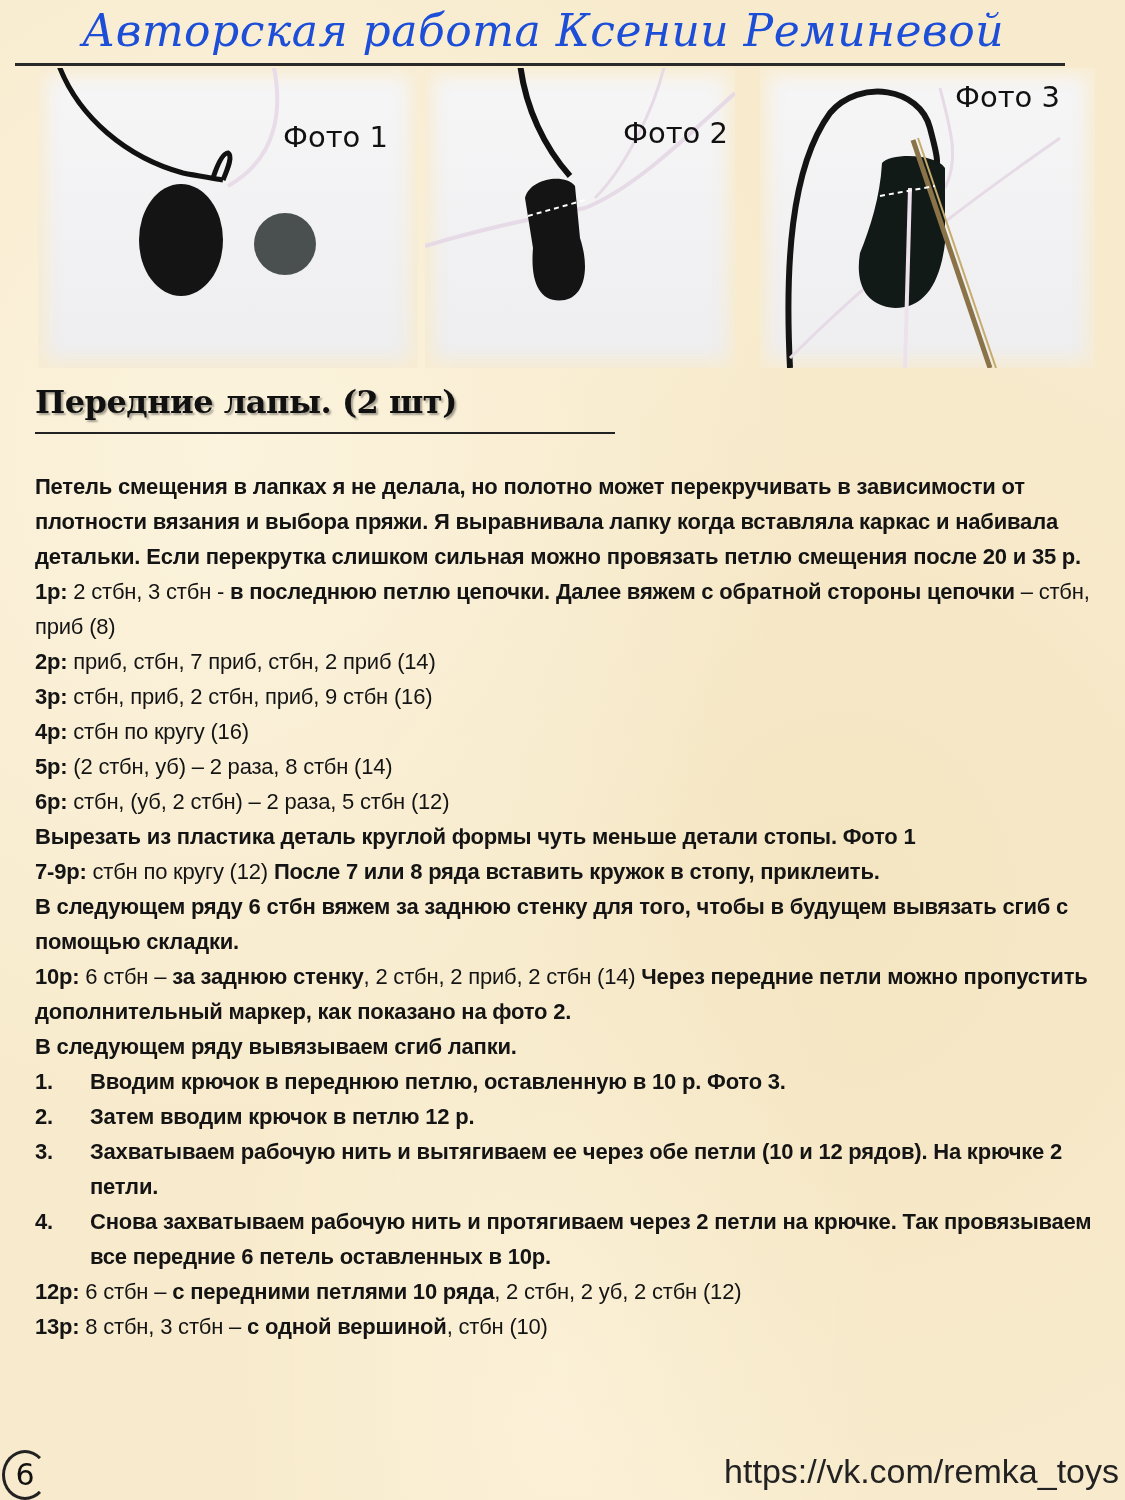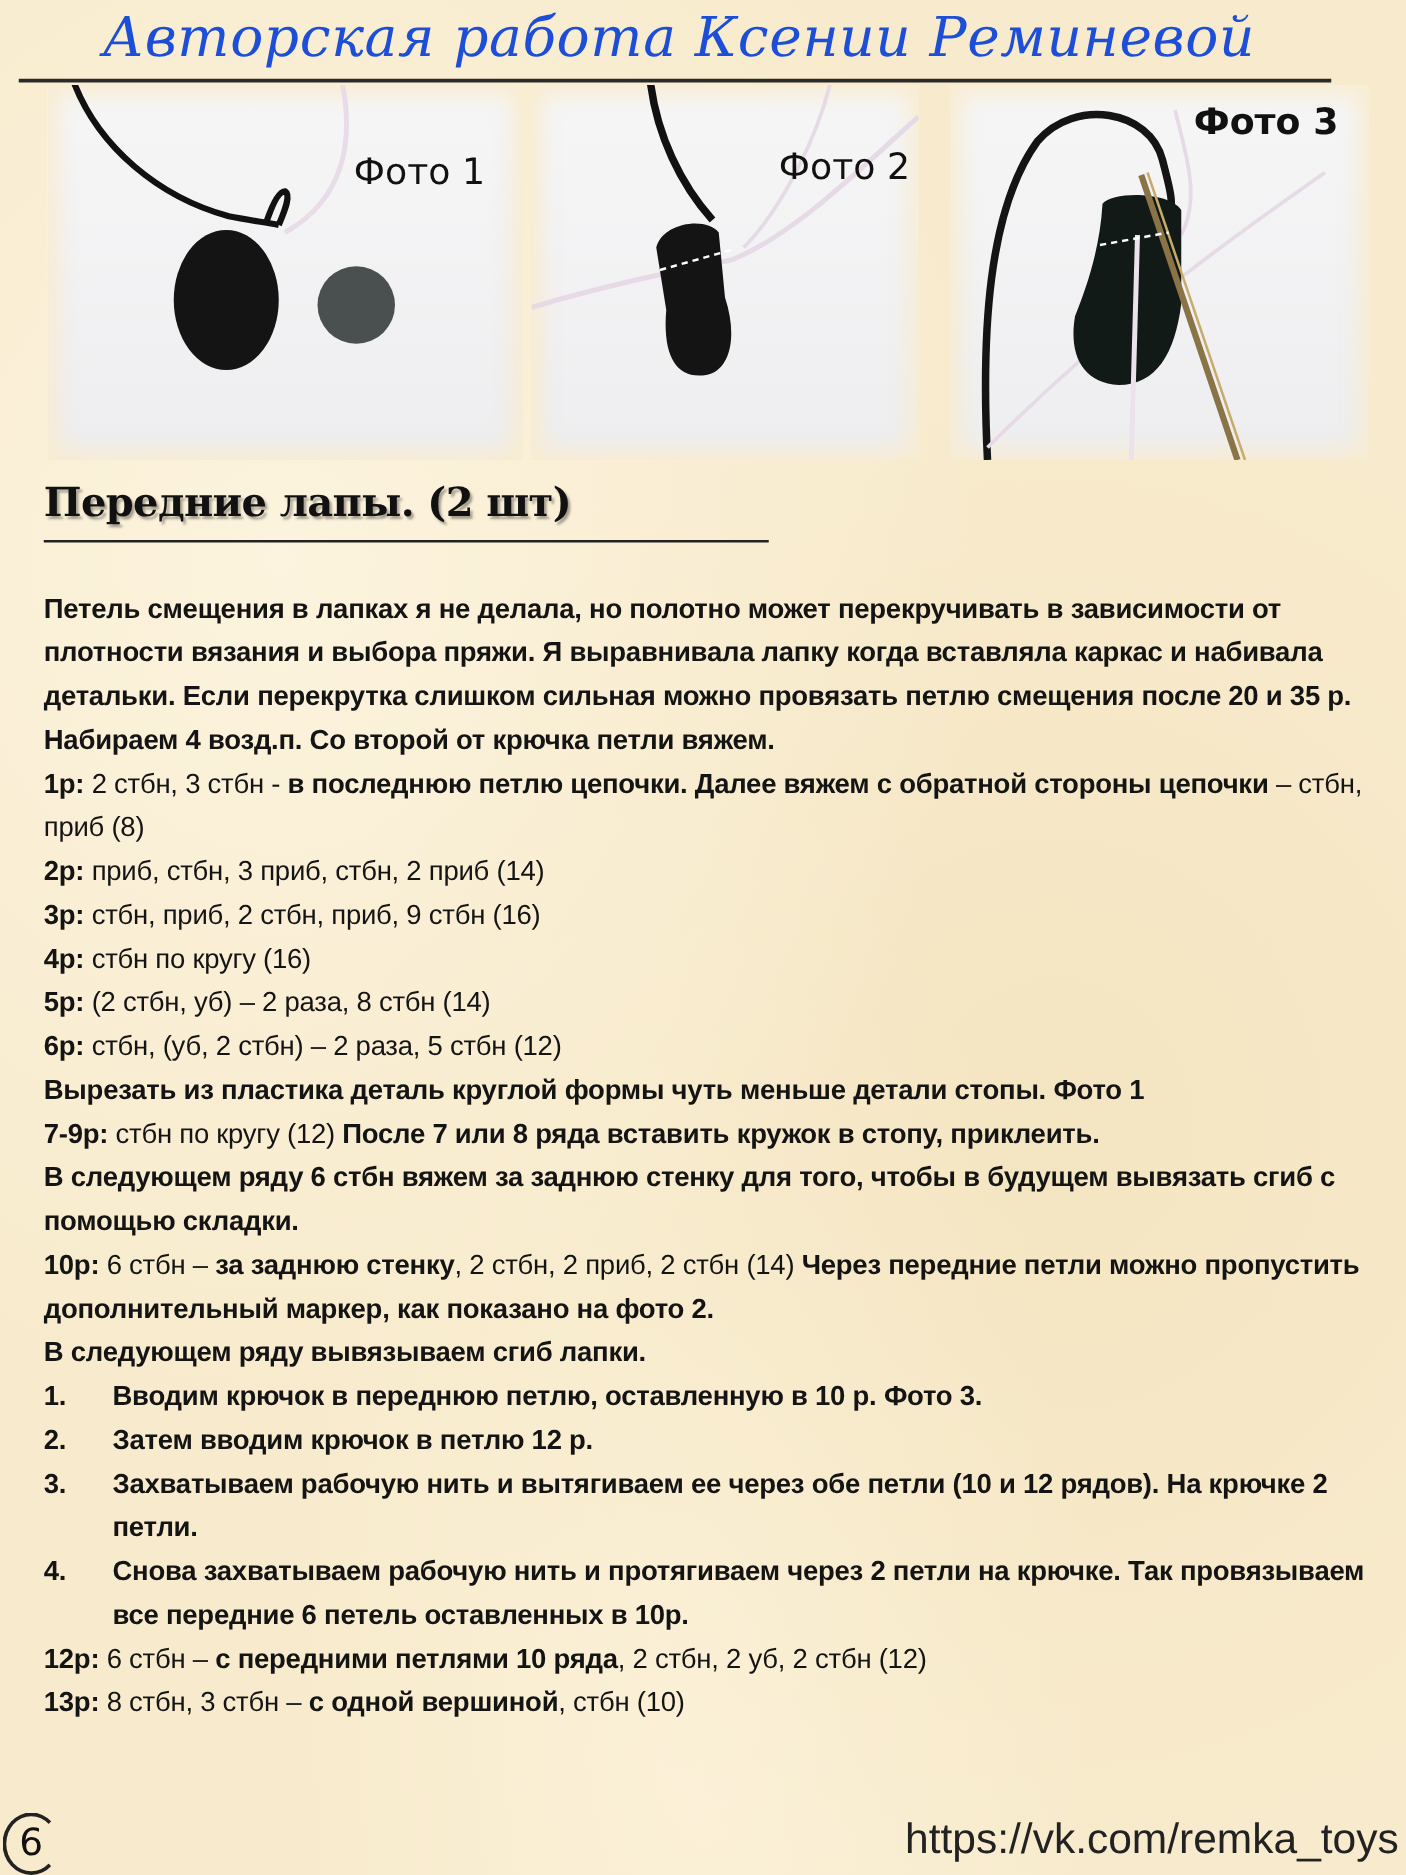--- a/index.html
+++ b/index.html
@@ -23,21 +23,21 @@
     position: absolute; left: 15px; top: 63px; width: 1050px; height: 3px; background: #2a2a2a;
   }
   .photo {
     position: absolute; top: 68px; height: 300px;
     background: linear-gradient(180deg, #f6f6f7 0%, #eeeef0 100%);
     box-shadow: 0 0 18px 8px rgba(248,235,205,0.9) inset;
     overflow: hidden;
   }
   .photo-1 { left: 38px; width: 380px; }
   .photo-2 { left: 425px; width: 310px; }
-  .photo-3 { left: 760px; width: 335px; font-weight: bold; }
+  .photo-3 { left: 760px; width: 335px; }
   .photo-label {
     position: absolute; top: 12px; font-size: 29px; color: #111;
     font-family: "DejaVu Sans", sans-serif;
   }
   .photo svg { position: absolute; left: 0; top: 0; }
 
   .section-title {
     position: absolute; left: 35px; top: 376px;
     font-family: "DejaVu Serif", "Liberation Serif", serif;
     font-size: 32px; font-weight: bold; letter-spacing: -0.5px;
@@ -114,26 +114,25 @@
     <path d="M120 128 L175 118" stroke="#ffffff" stroke-width="2" stroke-dasharray="5 4"></path>
   </svg>
   <span class="photo-label" style="left:195px;">Фото 3</span>
 </div>
 
 <div class="section-title">Передние лапы. (2 шт)</div>
 <div class="section-rule"></div>
 
 <div class="body-text">
   <p class="b">Петель смещения в лапках я не делала, но полотно может перекручивать в зависимости от плотности вязания и выбора пряжи. Я выравнивала лапку когда вставляла каркас и набивала детальки. Если перекрутка слишком сильная можно провязать петлю смещения после 20 и 35 р.</p>
-  <p class="b">Набираем 4 возд.п. Со второй от крючка петли вяжем.</p>
 
   <p>
     <span class="b">1р:</span><span class="n"> 2 стбн, 3 стбн - </span><span class="b">в последнюю петлю цепочки. Далее вяжем с обратной стороны цепочки</span><span class="n"> –  стбн, приб (8)</span>
   </p>
-  <p><span class="b">2р:</span><span> приб, стбн, 3 приб, стбн, 2 приб (14)</span></p>
+  <p><span class="b">2р:</span><span> приб, стбн, 7 приб, стбн, 2 приб (14)</span></p>
   <p><span class="b">3р:</span><span> стбн, приб, 2 стбн, приб, 9 стбн (16)</span></p>
   <p><span class="b">4р:</span><span> стбн по кругу (16)</span></p>
   <p><span class="b">5р:</span><span> (2 стбн, уб) – 2 раза, 8 стбн (14)</span></p>
   <p><span class="b">6р:</span><span> стбн, (уб, 2 стбн) – 2 раза, 5 стбн (12)</span></p>
 
   <p class="b">Вырезать из пластика деталь круглой формы чуть меньше детали стопы. Фото 1</p>
 
   <p><span class="b">7-9р:</span><span> стбн по кругу (12) </span><span class="b">После 7 или 8 ряда вставить кружок в стопу, приклеить.</span></p>
 
   <p class="b">В следующем ряду 6 стбн вяжем за заднюю стенку для того, чтобы в будущем вывязать сгиб с помощью складки.</p>

